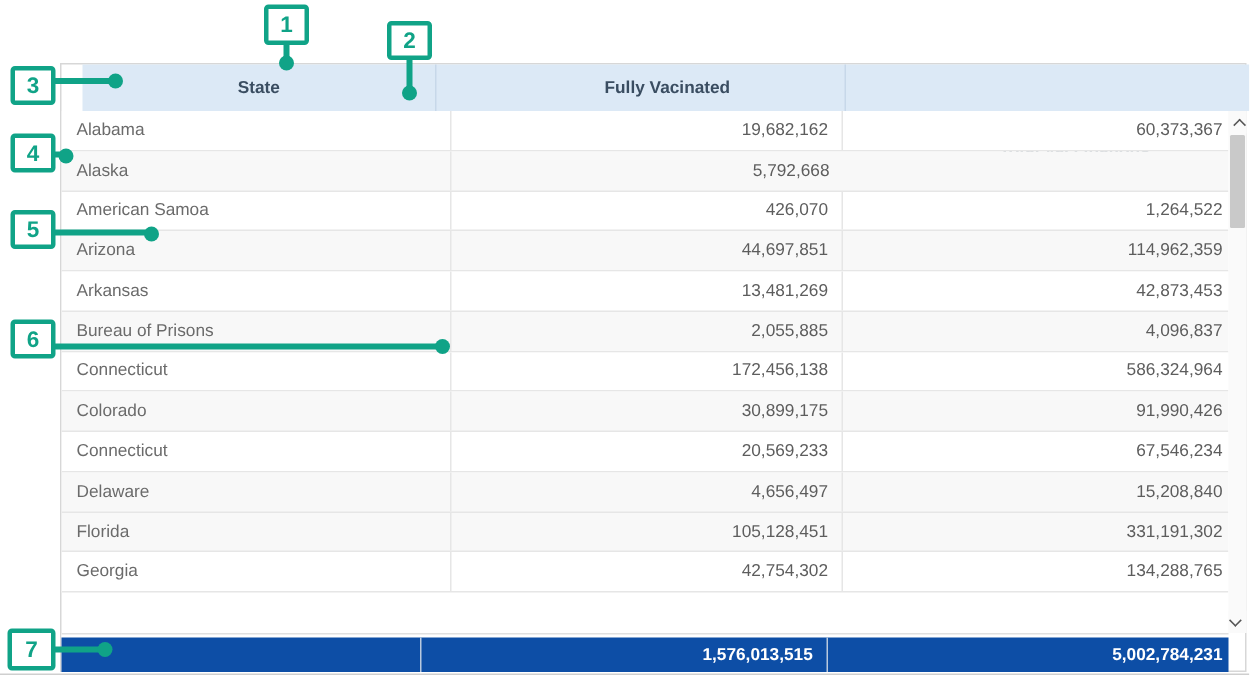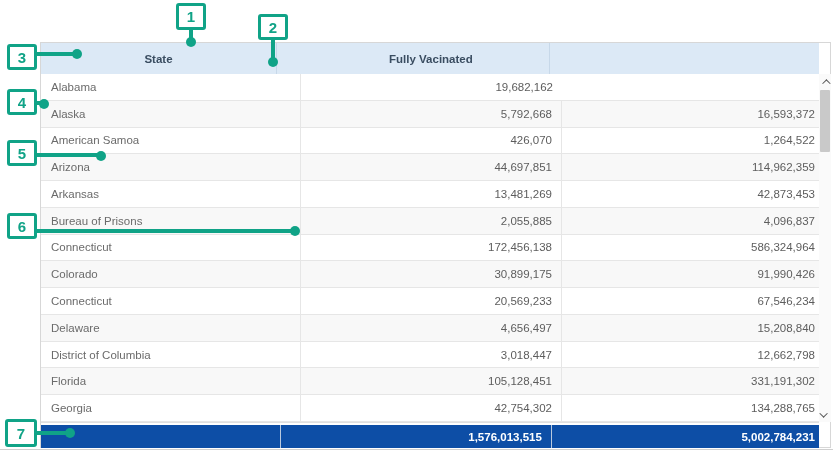--- a/index.html
+++ b/index.html
@@ -6,21 +6,21 @@
   .stage{
     position:relative;width:833px;height:453px;background:#ffffff;overflow:hidden;
     font-family:"Liberation Sans",sans-serif;
   }
   
   .list-table{
     position:absolute;left:40px;top:42px;width:791px;height:406px;
     border:1px solid #d7d7d7;box-sizing:border-box;background:#fff;
   }
   .thead{
-    position:absolute;left:0;top:0;width:778px;height:31px;
+    position:absolute;left:14px;top:0;width:778px;height:31px;
     background:var(--header-bg,#dce9f6);display:flex;box-sizing:border-box;gap:36px;
   }
   .th{
     display:flex;align-items:center;justify-content:center;
     font-size:11.5px;font-weight:700;color:var(--header-text,#3a4d61);
     box-sizing:border-box;border-right:1px solid #c7d8e9;height:100%;
   }
   .th:last-child{border-right:none;margin-top:42px;}
   .col-state{width:260px;}
   .col-fully{width:261px;}
@@ -109,26 +109,26 @@
       <div class="th col-state">State</div>
       <div class="th col-fully">Fully Vacinated</div>
       <div class="th col-total">Total Vaccinations</div>
     </div>
 
     <div class="tbody">
 
         <div class="tr">
           <div class="td td-state">Alabama</div>
           <div class="td td-num td-fully">19,682,162</div>
+          <div class="td td-num td-total">60,373,367</div>
         </div>
 
         <div class="tr alt">
           <div class="td td-state">Alaska</div>
           <div class="td td-num td-fully">5,792,668</div>
-          <div class="td td-num td-total">16,593,372</div>
         </div>
 
         <div class="tr">
           <div class="td td-state">American Samoa</div>
           <div class="td td-num td-fully">426,070</div>
           <div class="td td-num td-total">1,264,522</div>
         </div>
 
         <div class="tr alt">
           <div class="td td-state">Arizona</div>
@@ -165,25 +165,20 @@
           <div class="td td-num td-fully">20,569,233</div>
           <div class="td td-num td-total">67,546,234</div>
         </div>
 
         <div class="tr alt">
           <div class="td td-state">Delaware</div>
           <div class="td td-num td-fully">4,656,497</div>
           <div class="td td-num td-total">15,208,840</div>
         </div>
 
-        <div class="tr">
-          <div class="td td-state">District of Columbia</div>
-          <div class="td td-num td-fully">3,018,447</div>
-          <div class="td td-num td-total">12,662,798</div>
-        </div>
 
         <div class="tr alt">
           <div class="td td-state">Florida</div>
           <div class="td td-num td-fully">105,128,451</div>
           <div class="td td-num td-total">331,191,302</div>
         </div>
 
         <div class="tr">
           <div class="td td-state">Georgia</div>
           <div class="td td-num td-fully">42,754,302</div>

